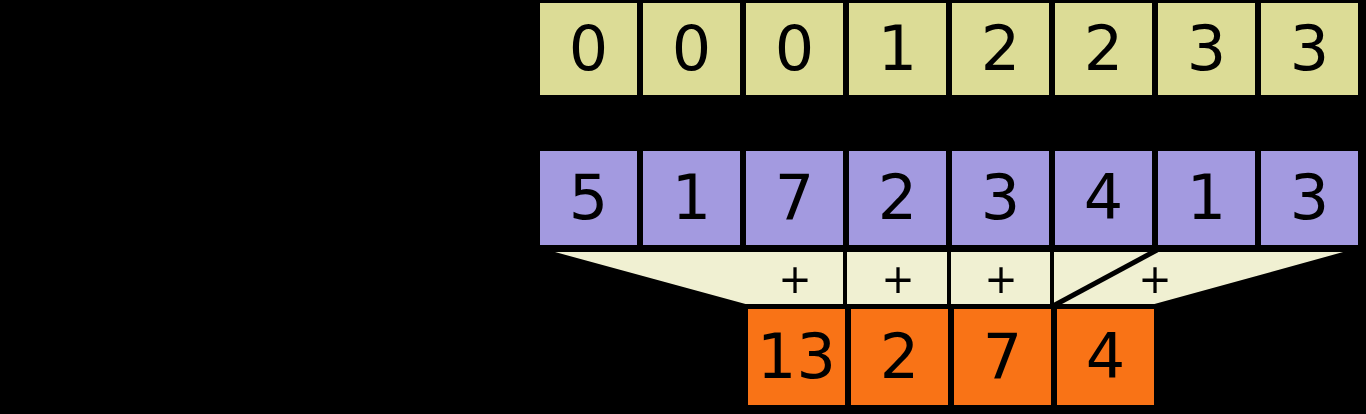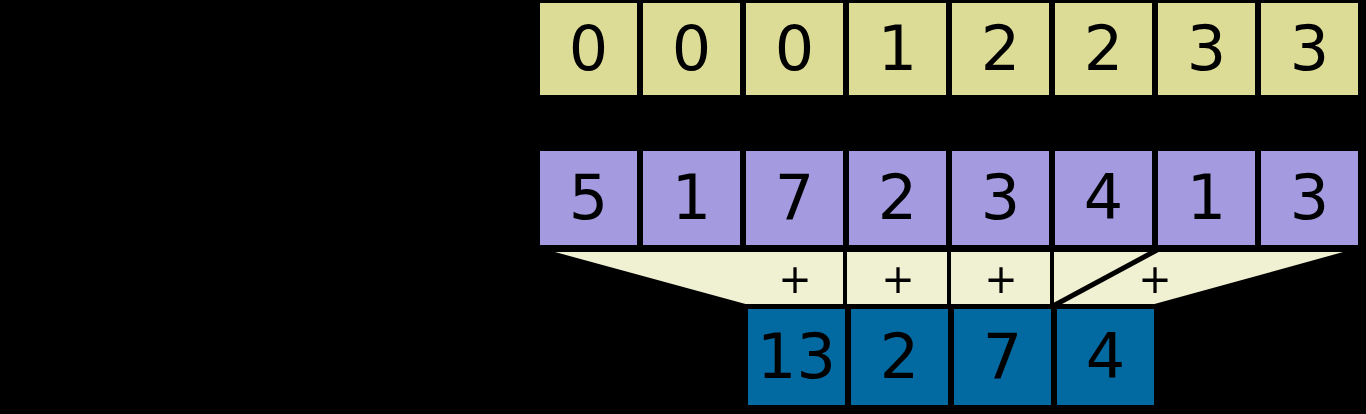--- a/index.html
+++ b/index.html
@@ -29,21 +29,21 @@
     align-items: center;
     justify-content: center;
     color: #000000;
     font-size: 62px;
     line-height: 1;
     font-family: "DejaVu Sans", sans-serif;
     user-select: none;
   }
   .cell.offsets   { background: #dcdc96; }
   .cell.values    { background: #a39ae0; }
-  .cell.result    { background: #0369a1; }
+  .cell.result    { background: #f97316; }
 
   
   .row {
     position: absolute;
   }
 
   
   #connector-band {
     position: absolute;
     left: 0;

